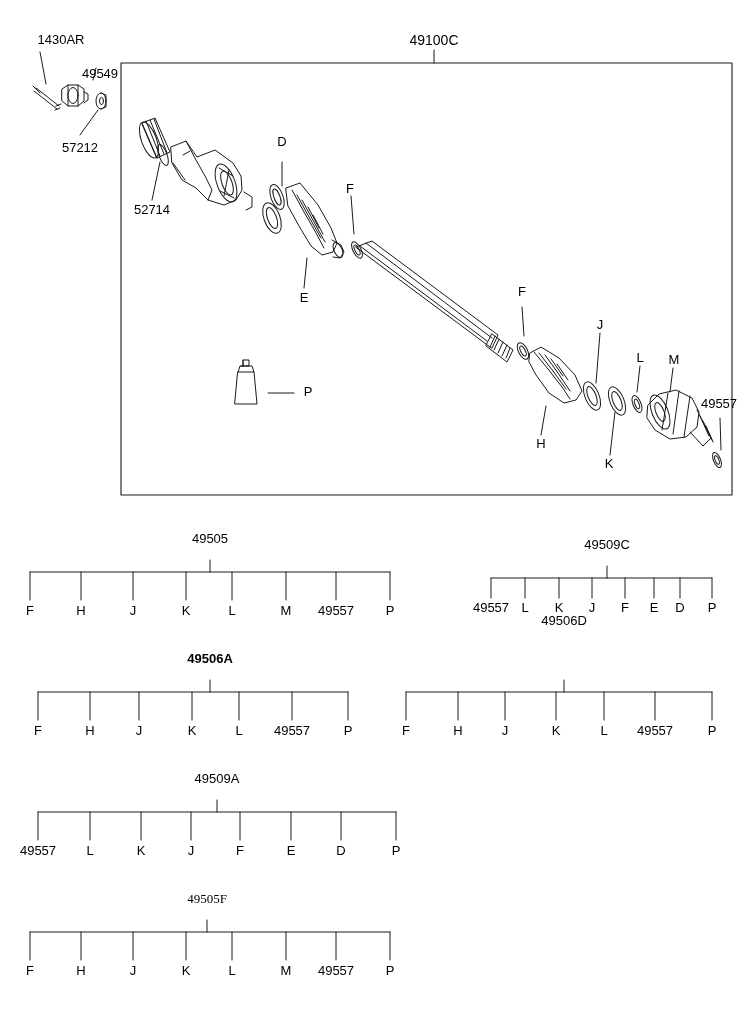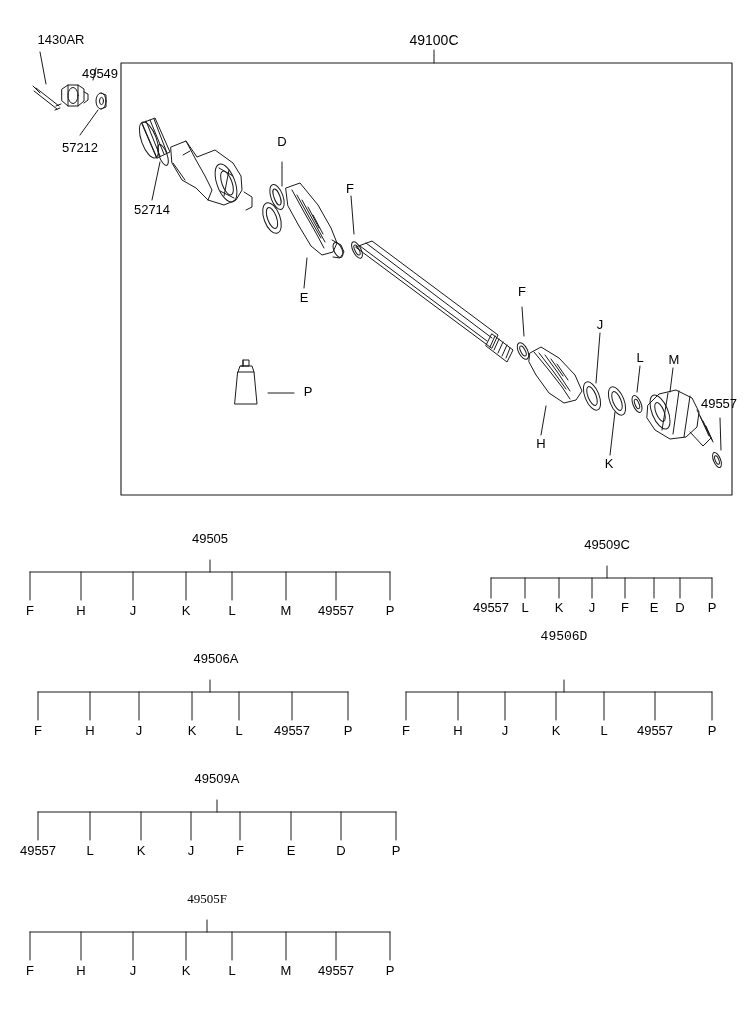--- a/index.html
+++ b/index.html
@@ -333,30 +333,30 @@
   <div class="grp-title" style="left:607px; top:537px;">49509C</div>
   <div class="lbl c" style="left:491px; top:601px;">49557</div>
   <div class="lbl c" style="left:525px; top:601px;">L</div>
   <div class="lbl c" style="left:559px; top:601px;">K</div>
   <div class="lbl c" style="left:592px; top:601px;">J</div>
   <div class="lbl c" style="left:625px; top:601px;">F</div>
   <div class="lbl c" style="left:654px; top:601px;">E</div>
   <div class="lbl c" style="left:680px; top:601px;">D</div>
   <div class="lbl c" style="left:712px; top:601px;">P</div>
 
-  <div class="grp-title" style="left:216px; top:651px;">49506A</div>
+  <div class="grp-title" style="left:210px; top:651px;font-weight:bold;">49506A</div>
   <div class="lbl c" style="left:38px; top:724px;">F</div>
   <div class="lbl c" style="left:90px; top:724px;">H</div>
   <div class="lbl c" style="left:139px; top:724px;">J</div>
   <div class="lbl c" style="left:192px; top:724px;">K</div>
   <div class="lbl c" style="left:239px; top:724px;">L</div>
   <div class="lbl c" style="left:292px; top:724px;">49557</div>
   <div class="lbl c" style="left:348px; top:724px;">P</div>
 
-  <div class="grp-title" style="left:564px; top:629px;font-family:Liberation Mono, monospace;">49506D</div>
+  <div class="grp-title" style="left:564px; top:613px;">49506D</div>
   <div class="lbl c" style="left:406px; top:724px;">F</div>
   <div class="lbl c" style="left:458px; top:724px;">H</div>
   <div class="lbl c" style="left:505px; top:724px;">J</div>
   <div class="lbl c" style="left:556px; top:724px;">K</div>
   <div class="lbl c" style="left:604px; top:724px;">L</div>
   <div class="lbl c" style="left:655px; top:724px;">49557</div>
   <div class="lbl c" style="left:712px; top:724px;">P</div>
 
   <div class="grp-title" style="left:217px; top:771px;">49509A</div>
   <div class="lbl c" style="left:38px; top:844px;">49557</div>

